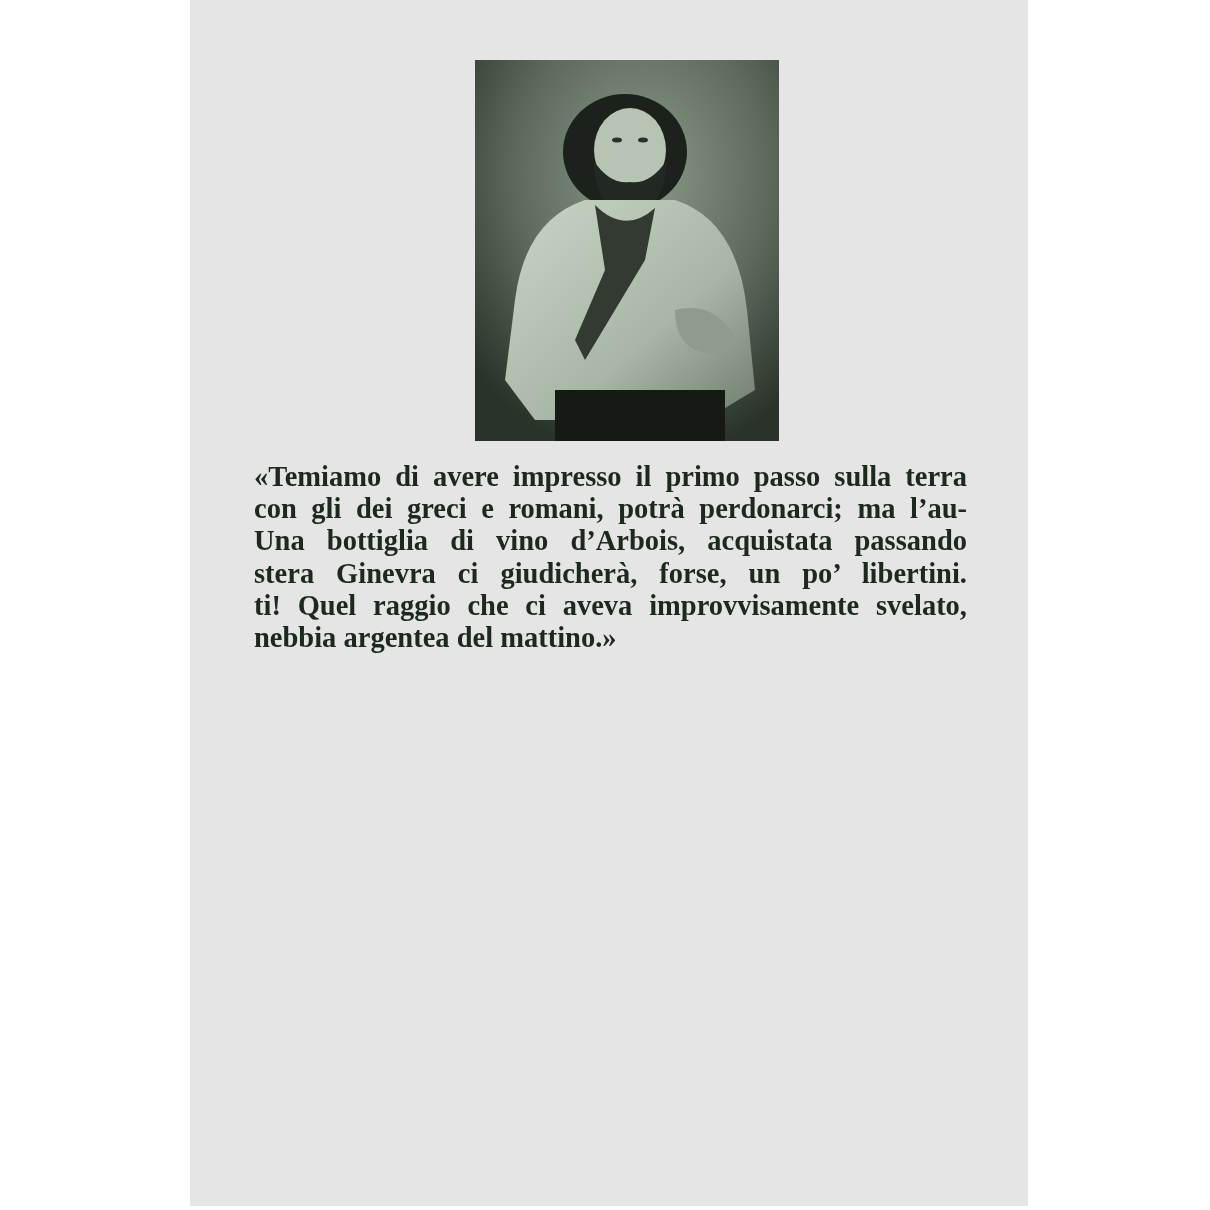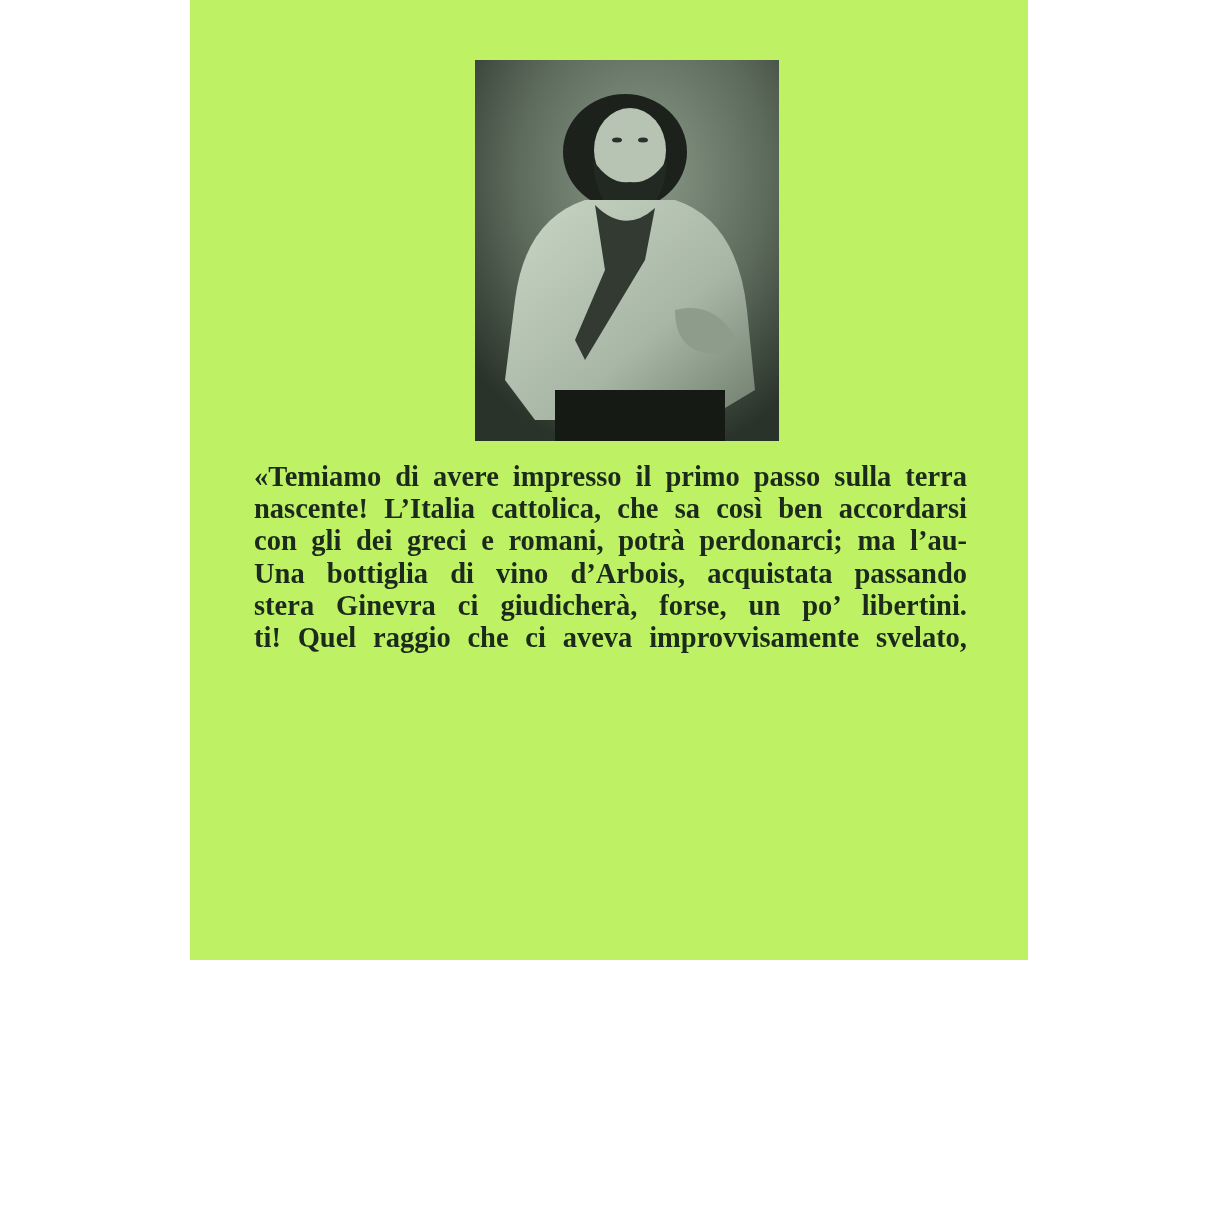--- a/index.html
+++ b/index.html
@@ -8,22 +8,22 @@
       width: 1210px;
       height: 1210px;
       background: #ffffff;
       overflow: hidden;
     }
     .cover {
       position: absolute;
       left: 190px;
       top: 0;
       width: 838px;
-      height: 960px;
-      background: #bef264;
+      height: 1206px;
+      background: #e5e5e5;
     }
     .photo {
       position: absolute;
       left: 285px;
       top: 60px;
       width: 304px;
       height: 381px;
       background: #1d251d;
       overflow: hidden;
     }
@@ -86,20 +86,20 @@
       <path d="M120 145 Q150 175 180 148 L170 200 L140 250 L110 300 L100 280 L130 210 Z" fill="#323a32"></path>
 
       <path d="M200 250 Q240 240 262 280 Q250 300 220 290 Q200 280 200 250 Z" fill="#8e9c8b"></path>
 
       <rect x="80" y="330" width="170" height="51" fill="#151a15"></rect>
     </svg>
   </div>
 
   <p class="quote">
     <span class="line">«Temiamo di avere impresso il primo passo sulla terra</span>
-    <span class="line">nascente! L’Italia cattolica, che sa così ben accordarsi</span>
     <span class="line">con gli dei greci e romani, potrà perdonarci; ma l’au-</span>
     <span class="line">Una bottiglia di vino d’Arbois, acquistata passando</span>
     <span class="line">stera Ginevra ci giudicherà, forse, un po’ libertini.</span>
     <span class="line">ti! Quel raggio che ci aveva improvvisamente svelato,</span>
+    <span class="line last">nebbia argentea del mattino.»</span>
   </p>
 
 </div>
 
 </body></html>

